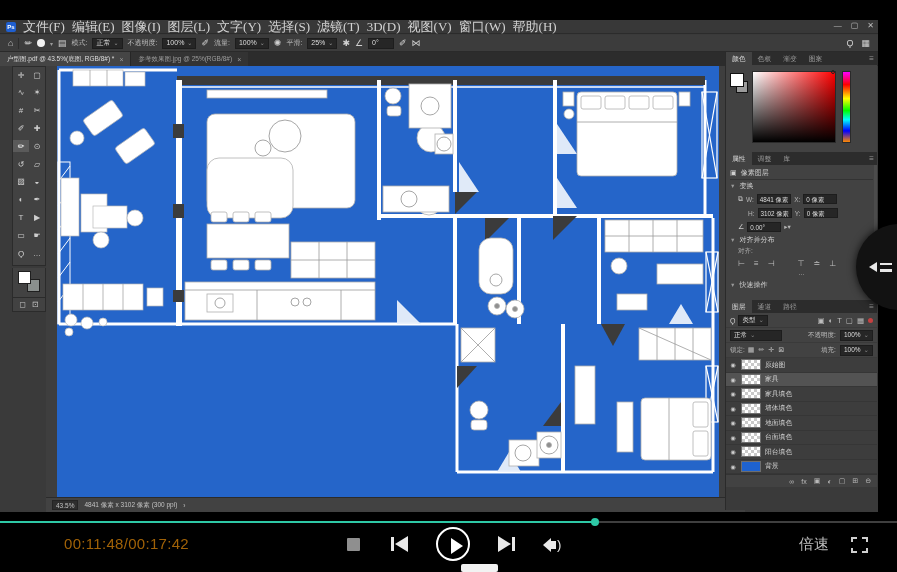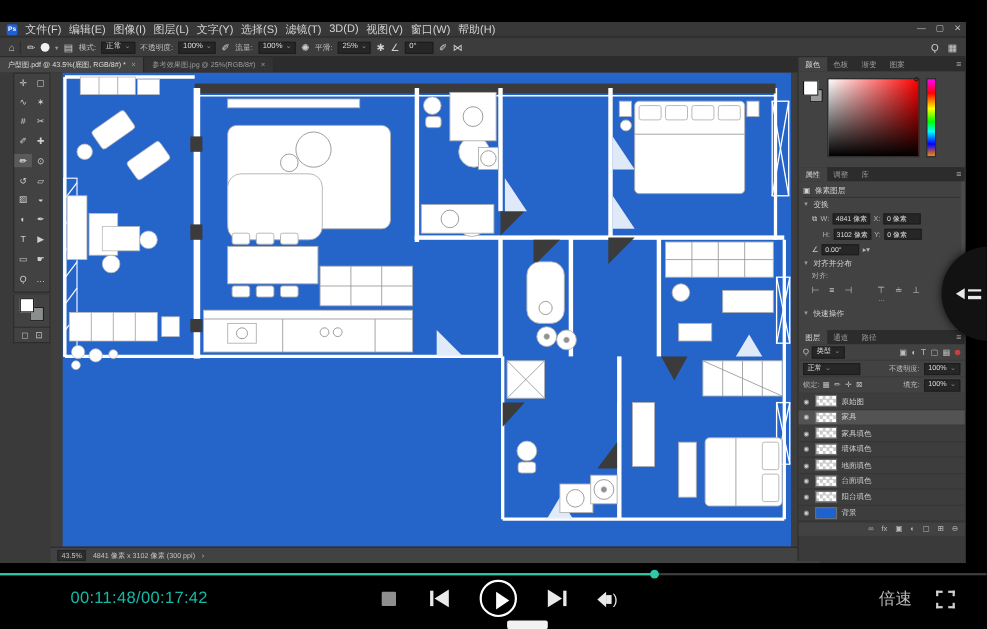--- a/index.html
+++ b/index.html
@@ -8,21 +8,21 @@
   #stage { position:relative; width:897px; height:572px; background:#000; }
 
   
   #ps { position:absolute; left:0; top:20px; width:878px; height:492px; background:#3a3a3a; }
 
   
   #menubar { position:absolute; left:0; top:0; width:100%; height:14px; background:#383838;
     display:flex; align-items:center; gap:7px; padding-left:6px; border-bottom:1px solid #2b2b2b; }
   #ps-logo { width:10px; height:10px; border-radius:2px; background:#1f5fd0; color:#fff;
     font-size:6px; line-height:10px; text-align:center; font-weight:bold; flex:0 0 auto; }
-  .menu-item { font-size:10px; color:#d2d2d2; white-space:nowrap; cursor:default; }
+  .menu-item { font-size:13px; color:#d2d2d2; white-space:nowrap; cursor:default;font-family:Liberation Serif, serif; }
   #win-controls { position:absolute; right:4px; top:1px; display:flex; gap:9px; }
   #win-controls span { font-size:8px; color:#bdbdbd; }
 
   
   #optionsbar { position:absolute; left:0; top:15px; width:100%; height:17px; background:#3c3c3c;
     display:flex; align-items:center; gap:5px; padding-left:8px; border-bottom:1px solid #2a2a2a;
     font-size:7px; color:#c9c9c9; }
   .ob-icon { font-size:9px; color:#d0d0d0; }
   .ob-dot { width:8px; height:8px; border-radius:50%; background:#f2f2f2; display:inline-block; }
   .ob-caret { font-size:6px; color:#9a9a9a; }
@@ -123,21 +123,21 @@
     border-right:8px solid #e8e8e8; }
   .bars { display:flex; flex-direction:column; gap:4px; }
   .bars div { width:12px; height:2.5px; background:#e8e8e8; }
 
   
   #player { position:absolute; left:0; top:512px; width:897px; height:60px; background:#000; }
   #progress-track { position:absolute; left:0; top:9px; width:100%; height:2px; background:#3f3f3f; }
   #progress-fill { height:100%; width:66.3%; background:#2ec9a6; }
   #progress-handle { position:absolute; left:calc(66.3% - 4px); top:6px; width:8px; height:8px;
     border-radius:50%; background:#2ec9a6; }
-  #time-label { position:absolute; left:64px; top:23px; font-size:15px; color:#14b8a6; letter-spacing:.3px;text-align:center; }
+  #time-label { position:absolute; left:64px; top:23px; font-size:15px; color:#a16207; letter-spacing:.3px;text-align:center; }
   #stop-btn { position:absolute; left:347px; top:26px; width:13px; height:13px; background:#8f8f8f; border-radius:1px; }
   .skip { position:absolute; top:24px; display:flex; align-items:center; gap:1px; }
   #prev-btn { left:391px; }
   #next-btn { left:498px; }
   .skip .bar { width:2.5px; height:14px; background:#e9e9e9; }
   .tri-l { width:0; height:0; border-top:8px solid transparent; border-bottom:8px solid transparent; border-right:13px solid #e9e9e9; }
   .tri-r { width:0; height:0; border-top:8px solid transparent; border-bottom:8px solid transparent; border-left:13px solid #e9e9e9; }
   #play-btn { position:absolute; left:436px; top:15px; width:34px; height:34px; border:2px solid #fff; border-radius:50%; }
   #play-tri { position:absolute; left:13px; top:9px; width:0; height:0;
     border-top:8px solid transparent; border-bottom:8px solid transparent; border-left:12px solid #fff; }

